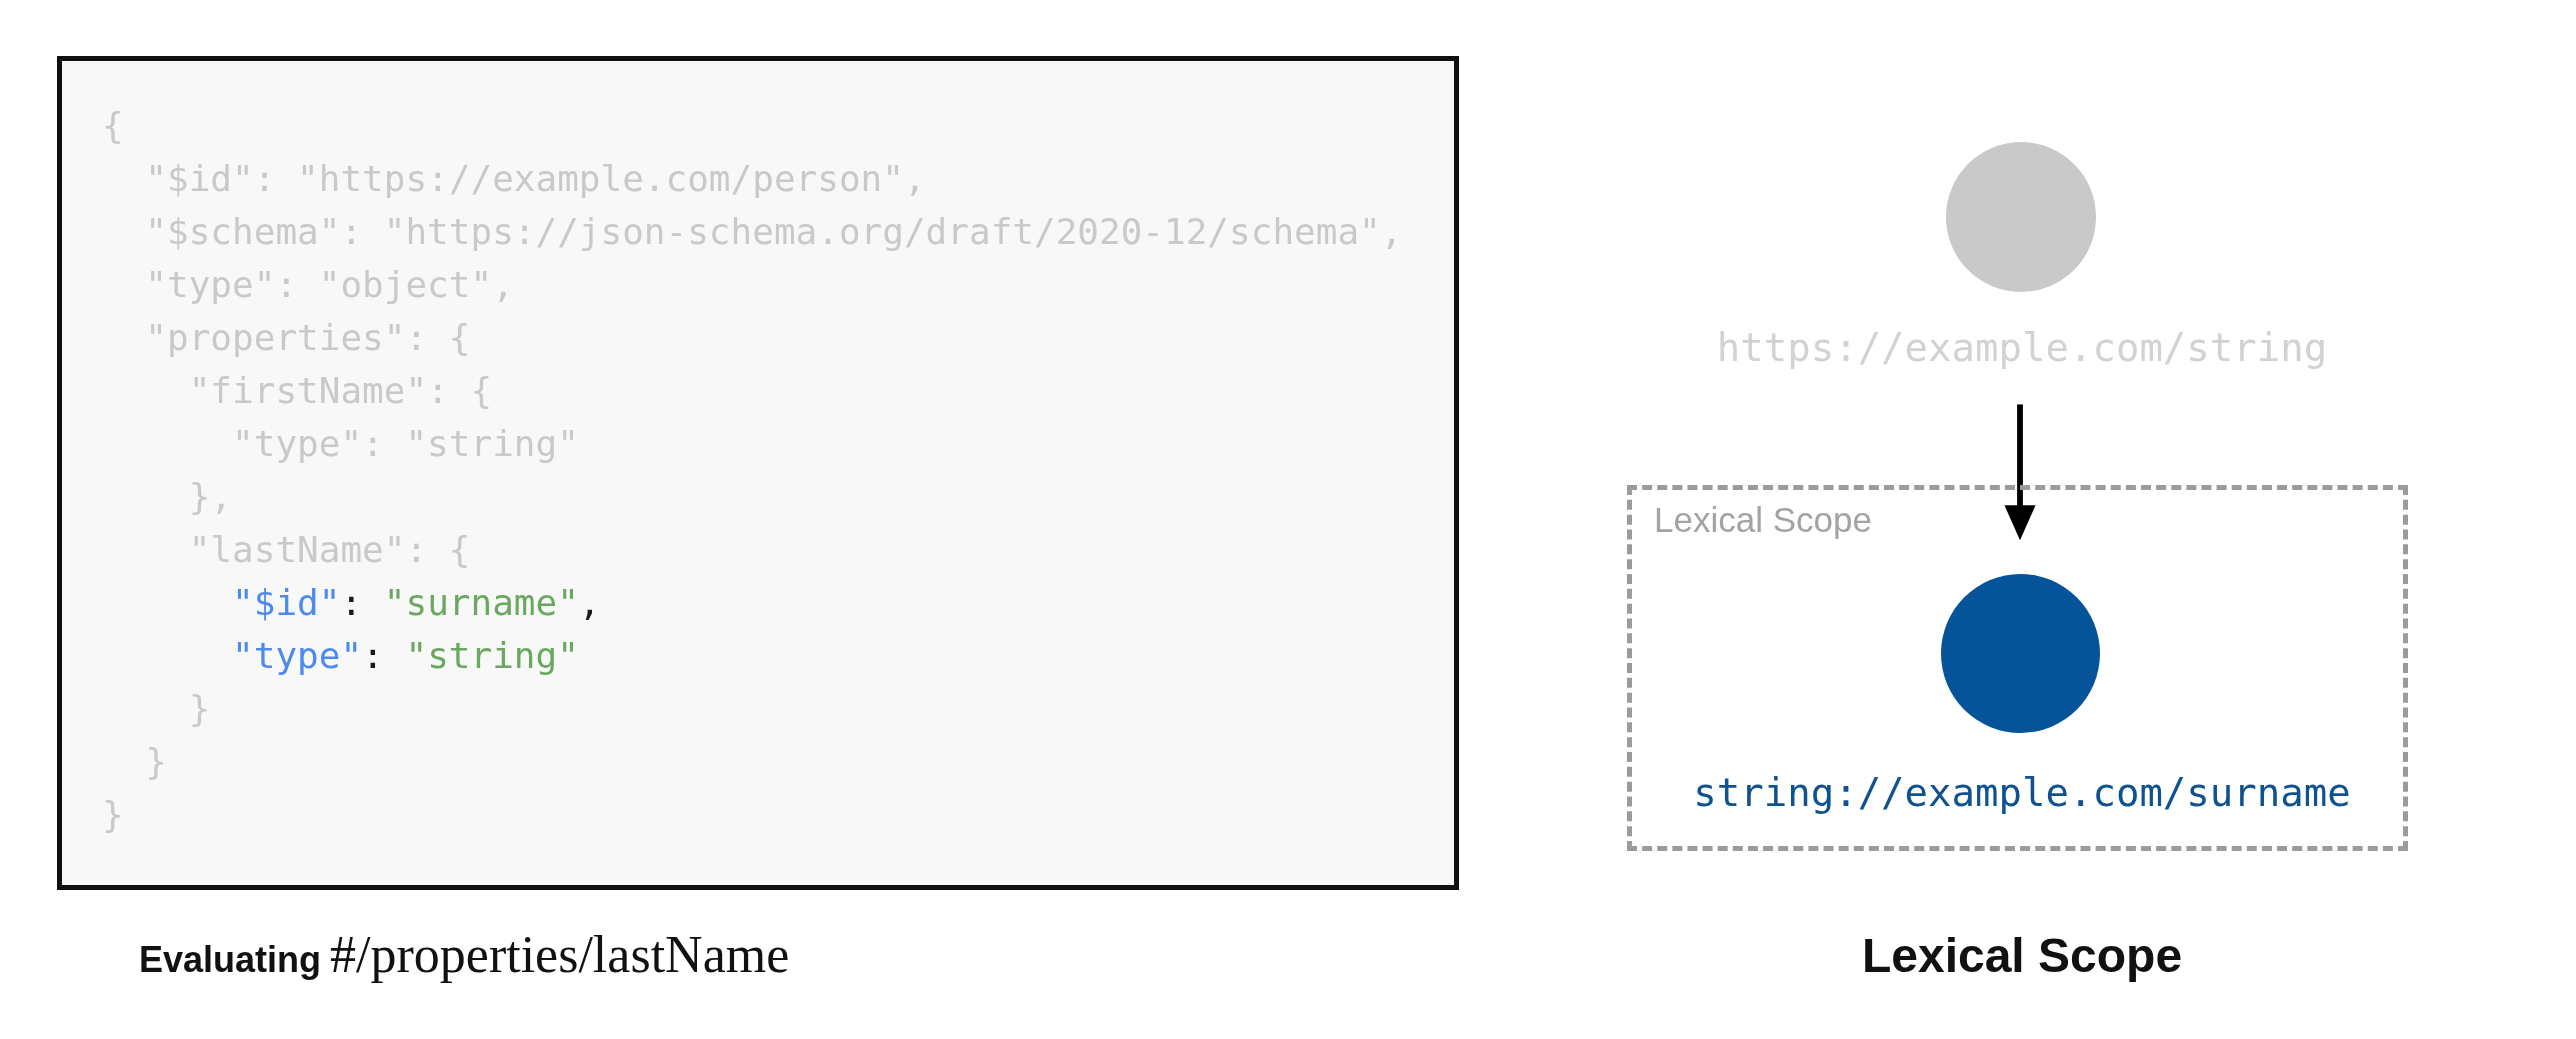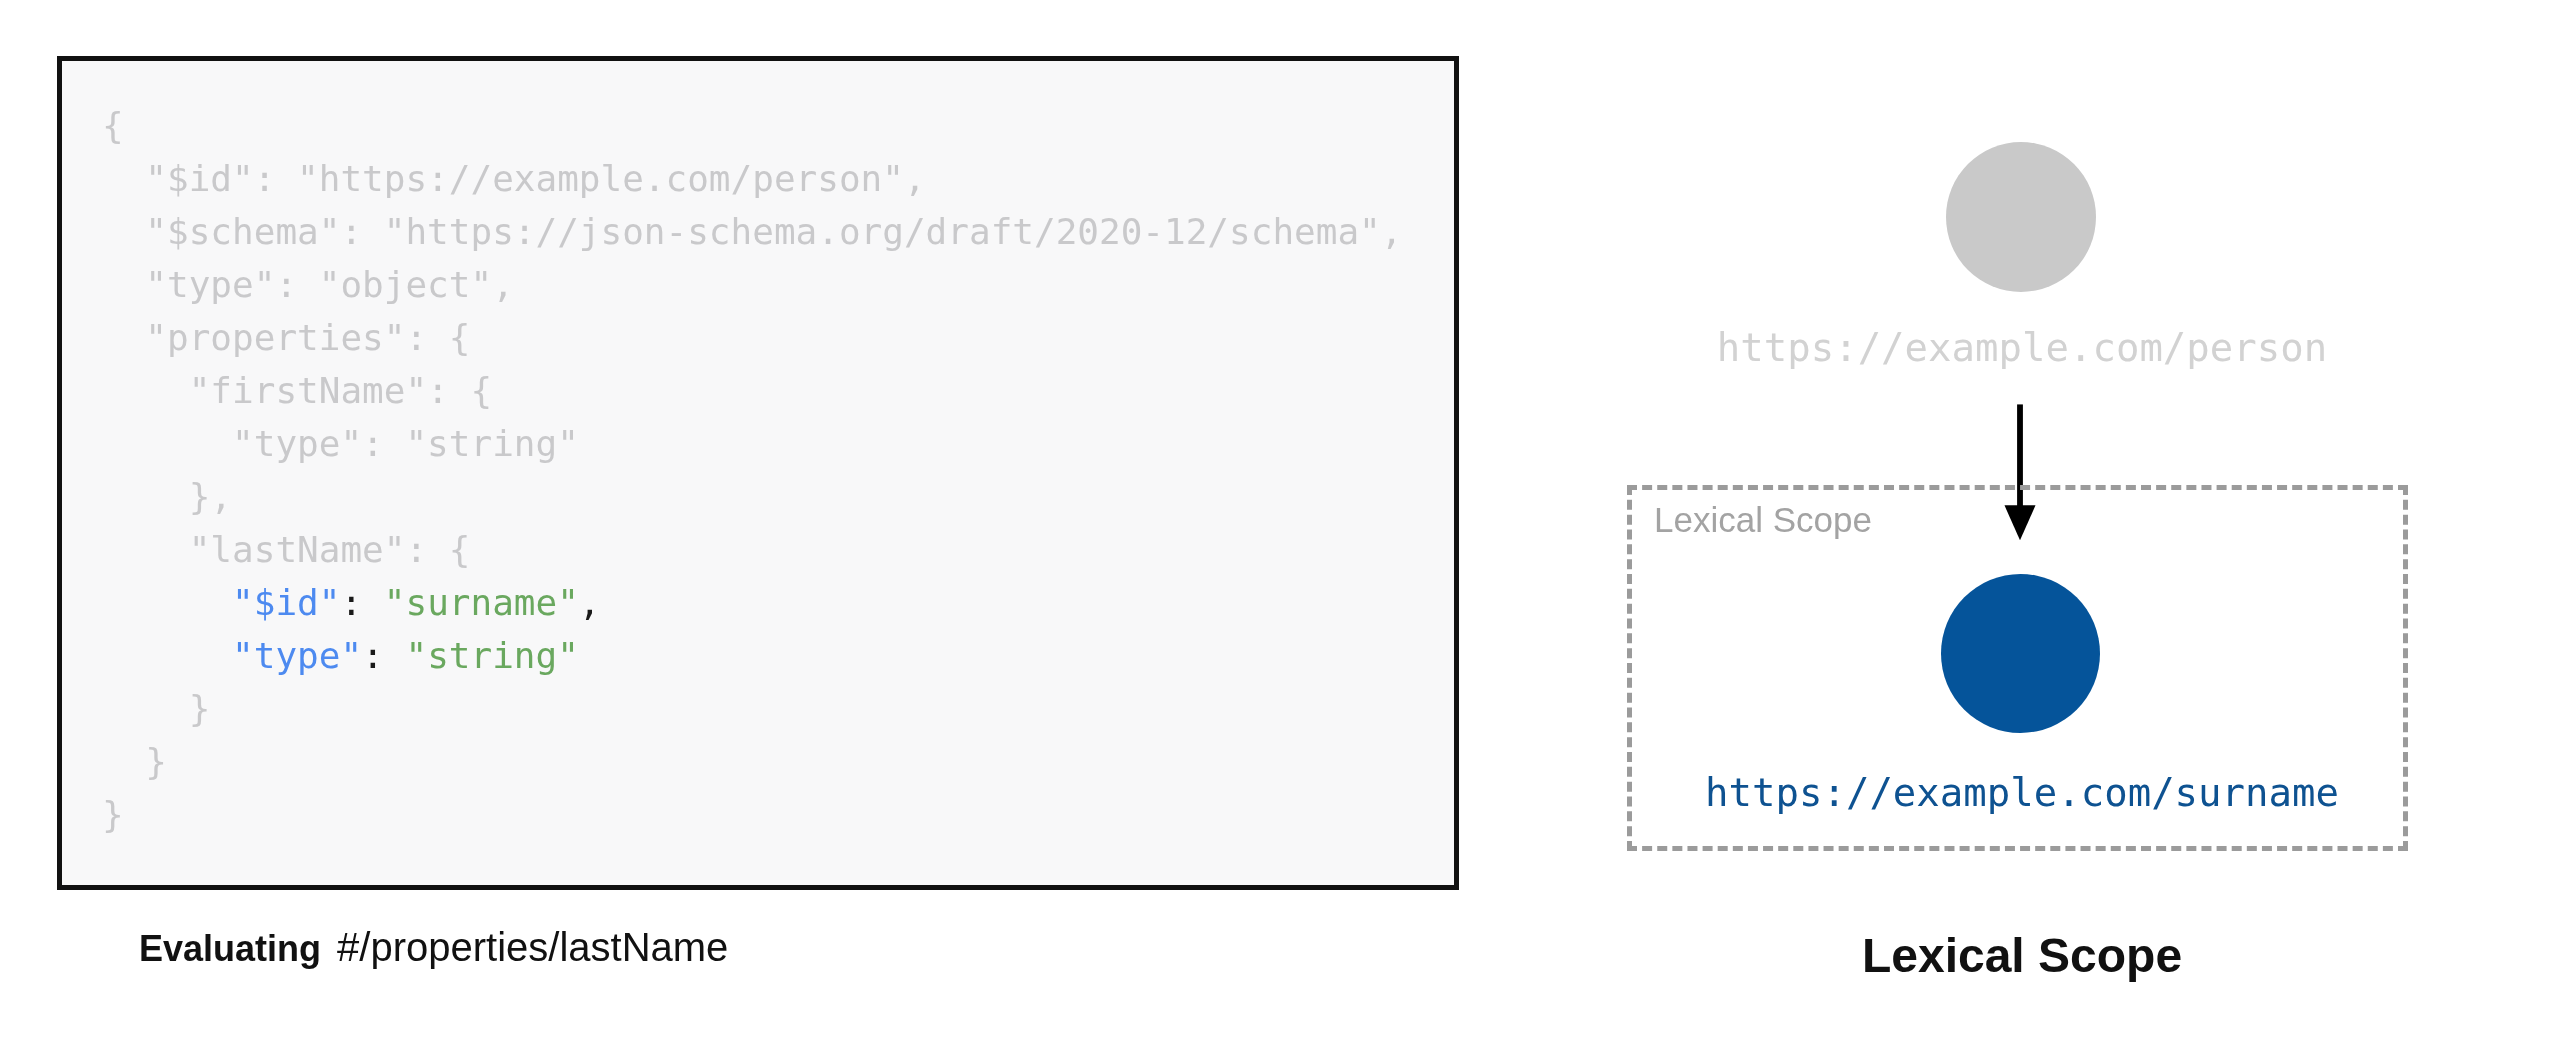--- a/index.html
+++ b/index.html
@@ -40,23 +40,23 @@
     left: 139px; top: 925px;
     color: var(--ink, #111);
     white-space: nowrap;
   }
   .cap-bold {
     font-family: "Liberation Sans", sans-serif;
     font-weight: bold;
     font-size: 36px;
   }
   .cap-mono {
-    font-family: Liberation Sans, sans-serif;
-    font-size: 40px;
-    margin-left: 16px;
+    font-family: Liberation Serif, serif;
+    font-size: 52px;
+    margin-left: 9px;
   }
 
   
   .node {
     position: absolute;
     border-radius: 50%;
   }
   .node-person {
     left: 1946px; top: 142px;
     width: 150px; height: 150px;
@@ -121,31 +121,31 @@
   <div class="code-box">
     <pre class="code"><div class="code-line"><span class="tok-muted">{</span></div><div class="code-line"><span class="tok-muted">  "$id": "https://example.com/person",</span></div><div class="code-line"><span class="tok-muted">  "$schema": "https://json-schema.org/draft/2020-12/schema",</span></div><div class="code-line"><span class="tok-muted">  "type": "object",</span></div><div class="code-line"><span class="tok-muted">  "properties": {</span></div><div class="code-line"><span class="tok-muted">    "firstName": {</span></div><div class="code-line"><span class="tok-muted">      "type": "string"</span></div><div class="code-line"><span class="tok-muted">    },</span></div><div class="code-line"><span class="tok-muted">    "lastName": {</span></div><div class="code-line"><span class="tok-muted">      </span><span class="tok-key">"$id"</span><span class="tok-punct">: </span><span class="tok-string">"surname"</span><span class="tok-punct">,</span></div><div class="code-line"><span class="tok-muted">      </span><span class="tok-key">"type"</span><span class="tok-punct">: </span><span class="tok-string">"string"</span></div><div class="code-line"><span class="tok-muted">    }</span></div><div class="code-line"><span class="tok-muted">  }</span></div><div class="code-line"><span class="tok-muted">}</span></div></pre>
   </div>
 
   <div class="caption-left">
     <span class="cap-bold">Evaluating</span><span class="cap-mono">#/properties/lastName</span>
   </div>
 
   <div class="node node-person"></div>
 
-  <div class="uri-label uri-person">https://example.com/person</div>
+  <div class="uri-label uri-person">https://example.com/string</div>
 
   <svg class="arrow-svg" width="44" height="138" viewBox="0 0 68 212" aria-hidden="true">
     <line x1="34" y1="0" x2="34" y2="162" stroke="currentColor" stroke-width="9"></line>
     <polygon points="10,156 58,156 34,210" fill="currentColor"></polygon>
   </svg>
 
   <div class="scope-box">
     <div class="scope-label">Lexical Scope</div>
   </div>
 
   <div class="node node-surname"></div>
 
-  <div class="uri-label uri-surname">https://example.com/surname</div>
+  <div class="uri-label uri-surname">string://example.com/surname</div>
 
   <div class="caption-right">Lexical Scope</div>
 
 </div>
 
 
 </body></html>

